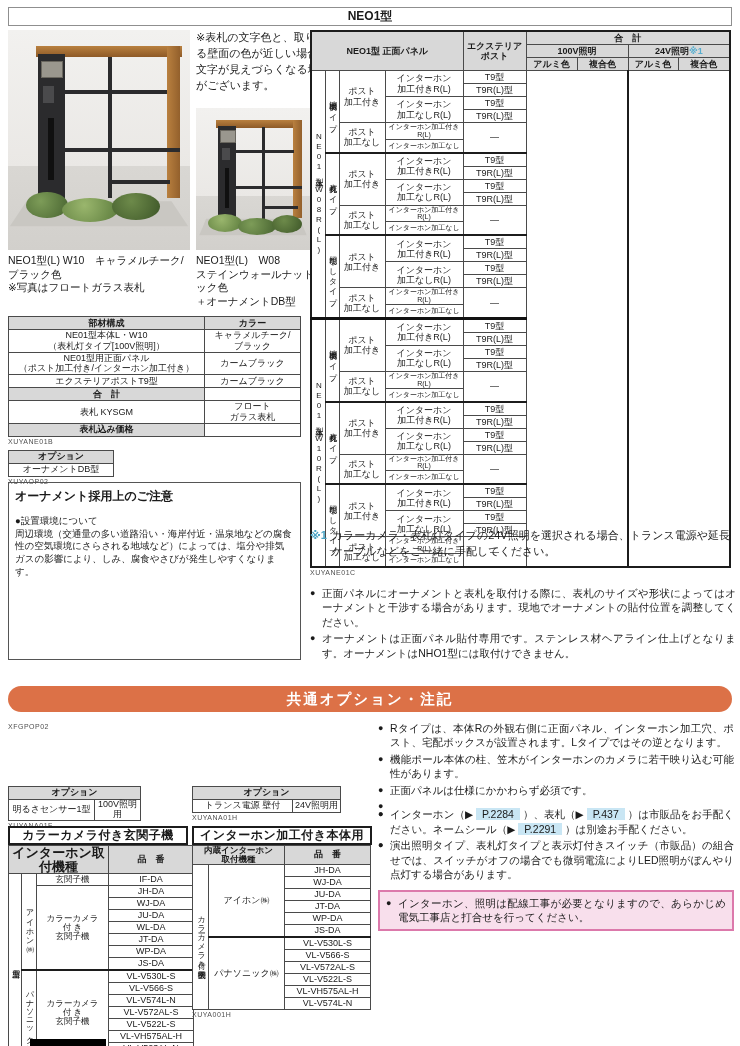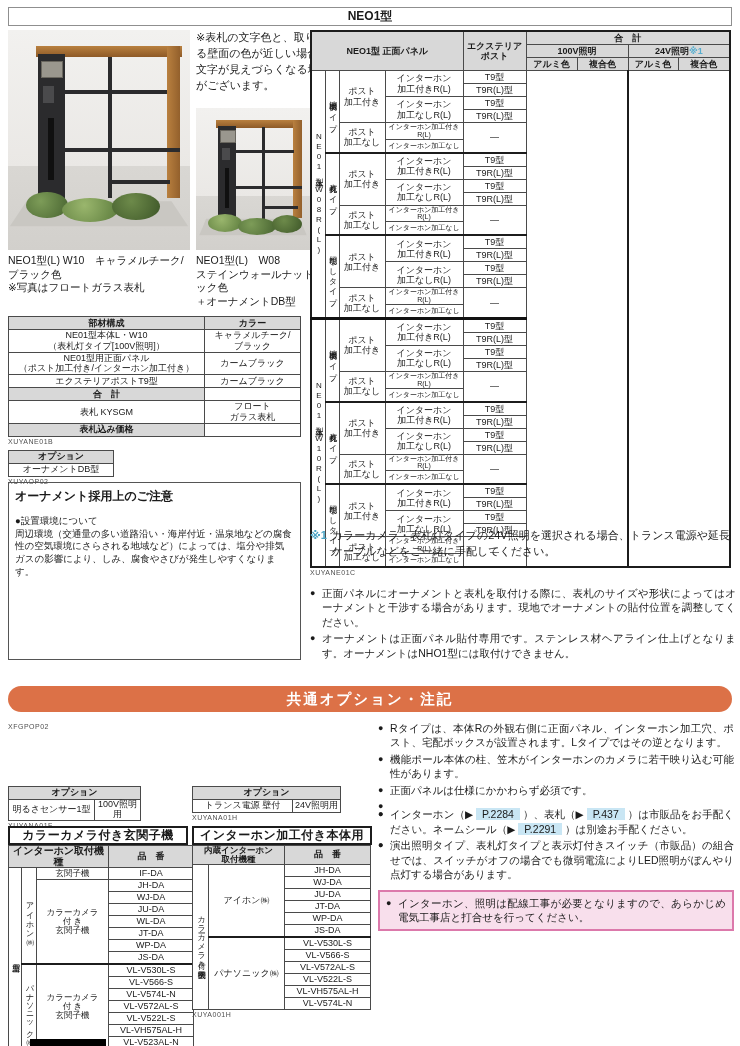--- a/index.html
+++ b/index.html
@@ -479,21 +479,21 @@
   <div class="abs" style="left:8px;top:845px;width:187px;">
     <table class="models" style="width:185px;">
       <colgroup>
           <col style="width:13px">
           <col style="width:15px">
           <col style="width:72px">
           <col style="width:85px">
         </colgroup>
       <thead>
         <tr>
-          <td class="hd" colspan="3" style="font-size:10px;">インターホン取付機種</td>
+          <td class="hd" colspan="3" style="font-size:13px;">インターホン取付機種</td>
           <td class="hd">品　番</td>
         </tr>
       </thead>
       <tbody id="tna-body">
           <tr>
             <td rowspan="15">
               <div class="v">露出型</div>
             </td>
             <td rowspan="8">
               <div class="v">アイホン㈱</div>

